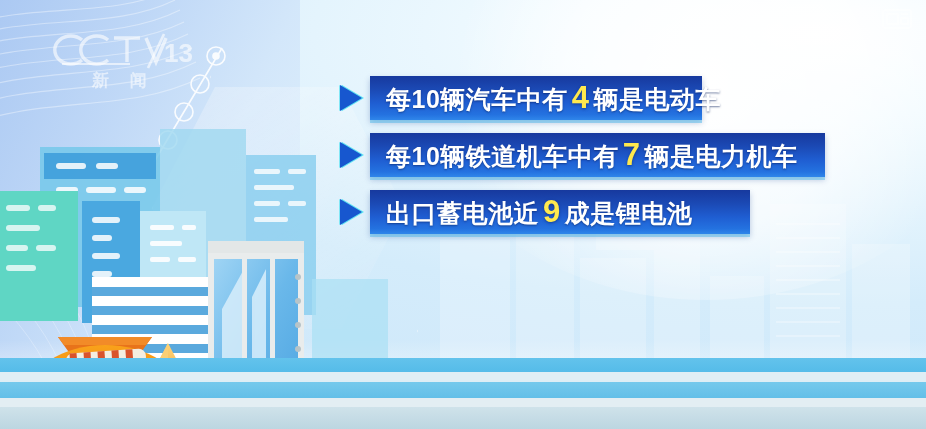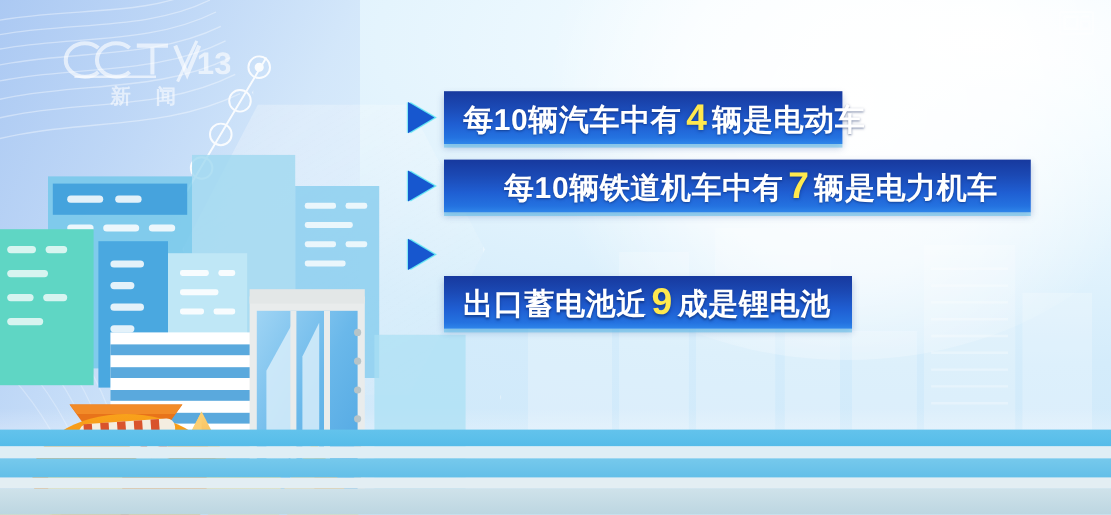--- a/index.html
+++ b/index.html
@@ -109,22 +109,22 @@
   .bar-txt{
     padding:0 14px 0 16px;white-space:nowrap;
     font-size:25px;font-weight:bold;letter-spacing:.5px;color:#ffffff;
     text-shadow:0 1px 2px rgba(5,30,90,.55);
   }
   .num{
     color:#ffe94e;font-size:31px;font-weight:bold;
     padding:0 4px;text-shadow:0 1px 3px rgba(10,40,110,.6);
   }
   .bar-1{width:332px;}
-  .bar-2{width:455px;padding-left:34px;}
-  .bar-3{width:340px;margin-top:40px;}
+  .bar-2{width:455px;}
+  .bar-3{width:380px;}
 </style>
 </head>
 <body>
 
 <div id="stage">
 
   <div class="bg-base"></div>
   <div class="bg-left-wash"></div>
   <div class="bg-topglow"></div>
 

